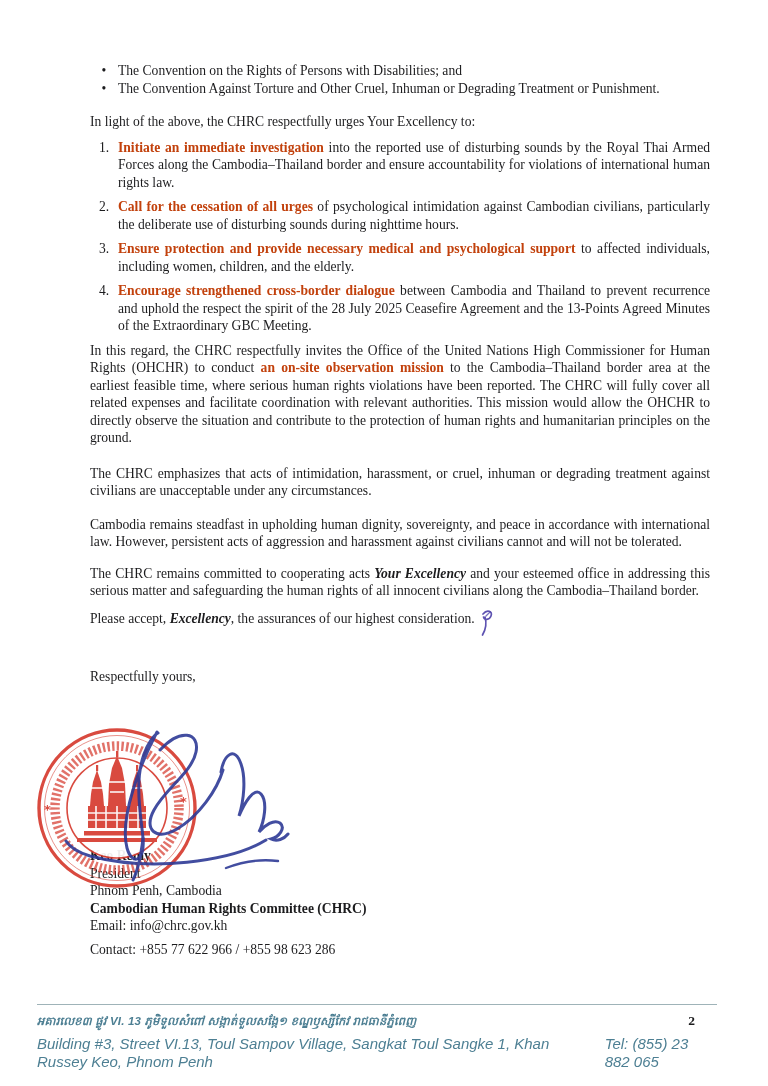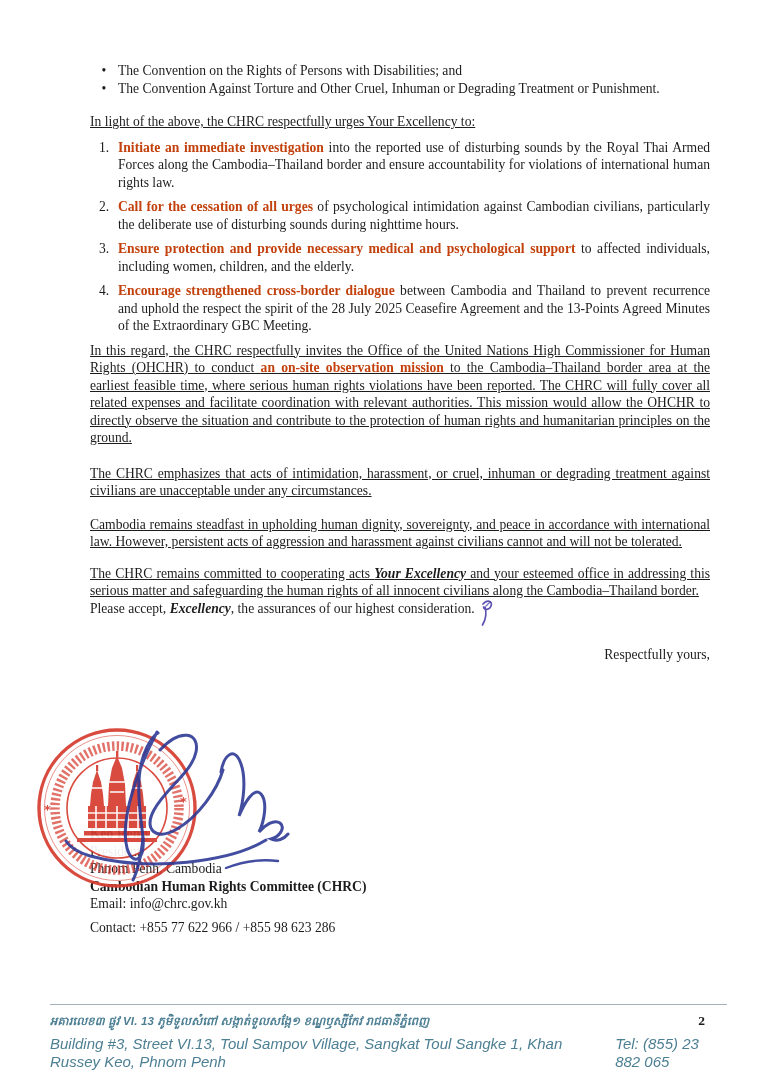--- a/index.html
+++ b/index.html
@@ -11,58 +11,57 @@
     background: #ffffff;
     font-family: "Liberation Serif", "DejaVu Serif", serif;
     font-size: 13.6px;
     line-height: 17.5px;
     color: #1c1c1e;
     overflow: hidden;
   }
   .body-col {
     padding: 62px 58px 0 90px;
   }
-  .para { text-align: justify; text-decoration: underline; }
+  .para { text-align: justify; }
   .bullet-list { list-style: none; }
   .bullet-item { display: flex; text-align: justify; }
   .bullet-marker { width: 28px; text-align: center; flex: 0 0 28px; }
   .bullet-text { flex: 1; text-align: justify; }
   .intro { margin-top: 16px; }
   .urge-list { margin-top: 8px; }
   .urge-item { display: flex; margin-bottom: 7px; }
   .urge-num { flex: 0 0 28px; text-align: center; }
   .urge-text { flex: 1; text-align: justify; }
   b { color: #c2410c; }
   .p-regard { margin-top: 2px; }
   .p-emph { margin-top: 18px; }
   .p-stead { margin-top: 16px; }
   .p-commit { margin-top: 14px; }
-  .closing { margin-top: 0; white-space: nowrap; }
+  .closing { margin-top: 10px; white-space: nowrap; }
   .bi { font-weight: bold; font-style: italic; }
-  .valediction { margin-top: 14px; text-align: right; }
+  .valediction { margin-top: 26px; }
   .stamp-area-spacer { height: 162px; }
   .signer-block { }
   .signer-line { line-height: 17.5px; }
   .signer-contact { margin-top: 6px; }
   .pen-mark { display: inline-block; vertical-align: top; position: relative; top: -2px; margin-left: 3px; }
   .seal-canvas {
     position: absolute;
     left: 28px;
     top: 720px;
     width: 304px;
     height: 176px;
     pointer-events: none;
   }
   .footer {
     position: absolute;
     left: 37px;
-    right: 41px;
+    right: 51px;
     bottom: 16px;
     font-family: "Liberation Sans", "DejaVu Sans", sans-serif;
-    margin-left: 13px;
   }
   .footer-rule {
     border-top: 1.5px solid #9fb3b8;
     margin-bottom: 7px;
   }
   .footer-row1 {
     display: flex;
     align-items: baseline;
     justify-content: space-between;
   }

